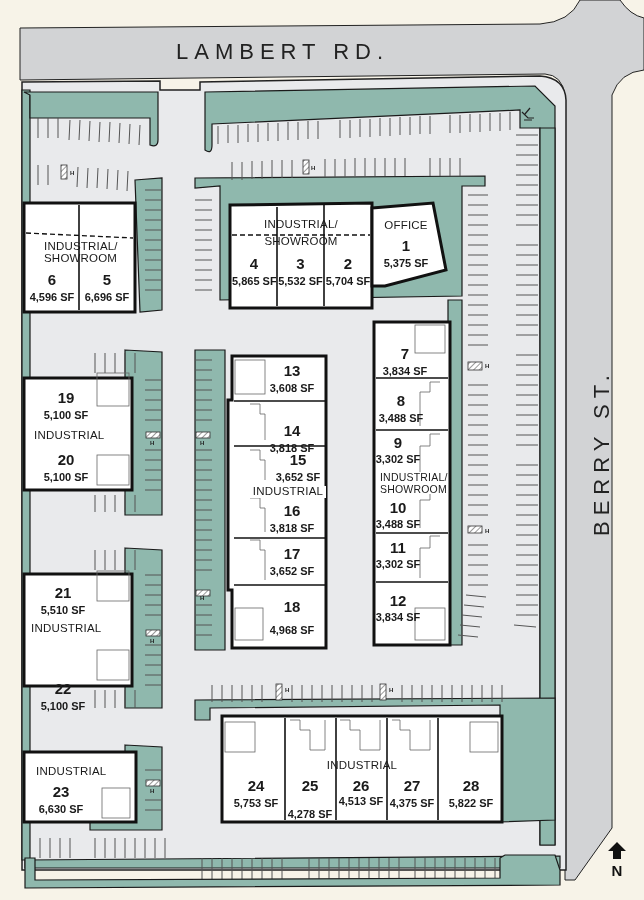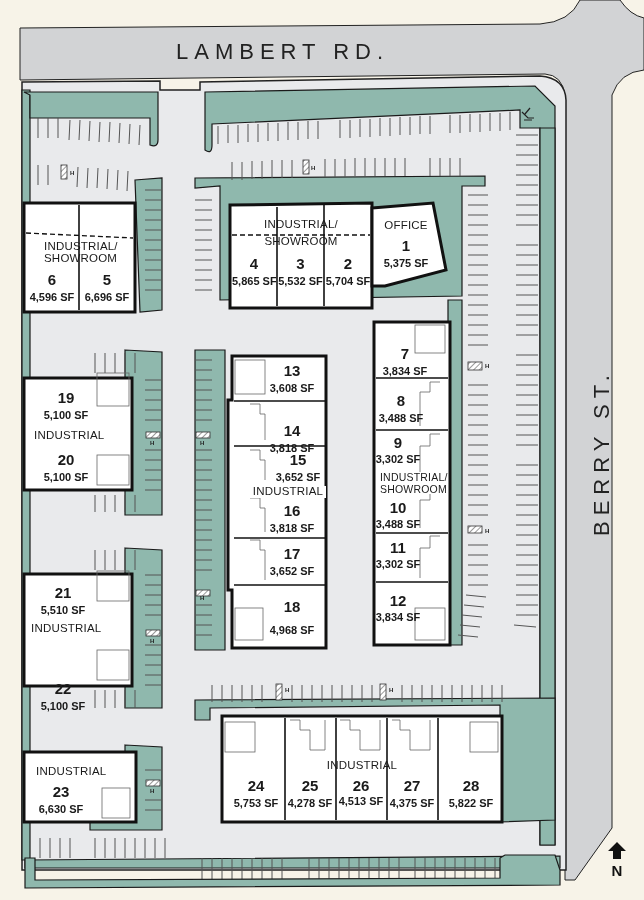--- a/index.html
+++ b/index.html
@@ -621,21 +621,21 @@
   <div class="unit-sf" style="margin-top:5px;">6,630 SF</div>
 </div>
 
 <div class="lbl use-lbl" style="left:320px; top:760px; width:84px;">INDUSTRIAL</div>
 <div class="lbl unit-box" style="left:228px; top:778px; width:56px;">
   <div class="unit-num">24</div>
   <div class="unit-sf" style="margin-top:5px;">5,753 SF</div>
 </div>
 <div class="lbl unit-box" style="left:286px; top:778px; width:48px;">
   <div class="unit-num">25</div>
-  <div class="unit-sf" style="margin-top:5px;">4,278 SF</div>
+  <div class="unit-sf" style="margin-top:16px;">4,278 SF</div>
 </div>
 <div class="lbl unit-box" style="left:337px; top:778px; width:48px;">
   <div class="unit-num">26</div>
   <div class="unit-sf" style="margin-top:3px;">4,513 SF</div>
 </div>
 <div class="lbl unit-box" style="left:388px; top:778px; width:48px;">
   <div class="unit-num">27</div>
   <div class="unit-sf" style="margin-top:5px;">4,375 SF</div>
 </div>
 <div class="lbl unit-box" style="left:442px; top:778px; width:58px;">

